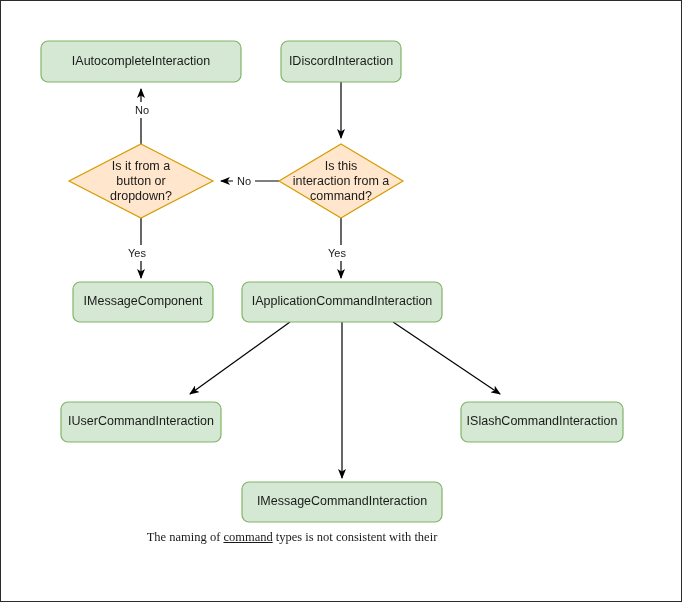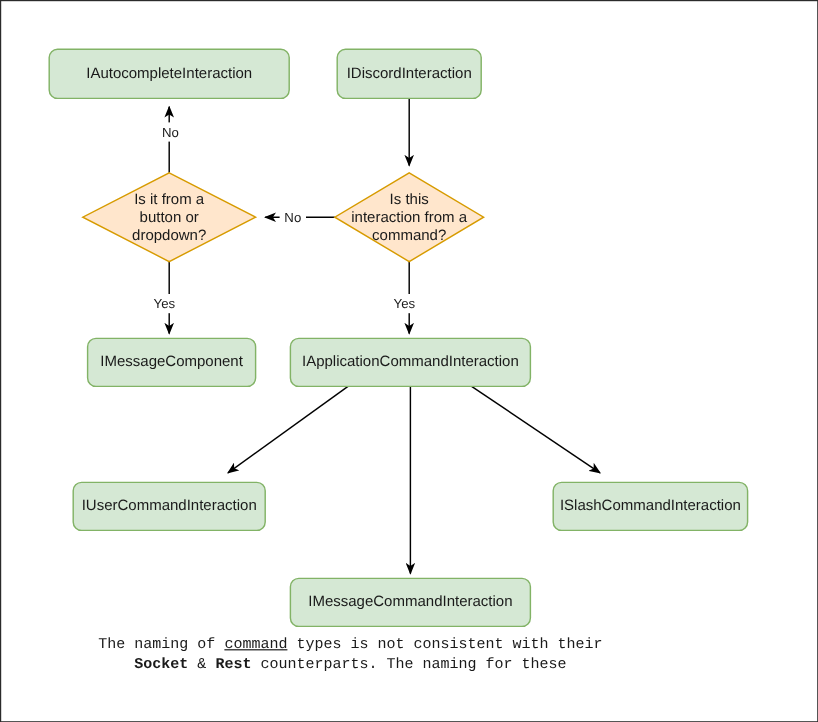--- a/index.html
+++ b/index.html
@@ -58,21 +58,21 @@
     stroke: #000000;
     stroke-width: 1.2;
     fill: none;
   }
   .caption {
     position: absolute;
     left: 0;
     top: 528px;
     width: 582px;
     text-align: center;
-    font-family: Liberation Mono, monospace;
+    font-family: Liberation Serif, serif;
     font-size: 12.5px;
     line-height: 17px;
     color: #1a1a1a;
   }
   .caption .u { text-decoration: underline; }
   .caption .b { font-weight: bold; }
 </style>
 </head>
 <body>
 
@@ -166,16 +166,15 @@
       <g>
         <rect class="proc-box" x="241" y="481" width="200" height="40" rx="7" ry="7"></rect>
         <text class="node-label" x="341" y="501">IMessageCommandInteraction</text>
       </g>
 
     </g>
   </svg>
 
   <div class="caption">
     <div><span>The naming of </span><span class="u">command</span><span> types is not consistent with their</span></div>
-    <div><span class="b">Socket</span><span> &amp; </span><span class="b">Rest</span><span> counterparts. The naming for these</span></div>
   </div>
 
 </div>
 
 </body></html>

